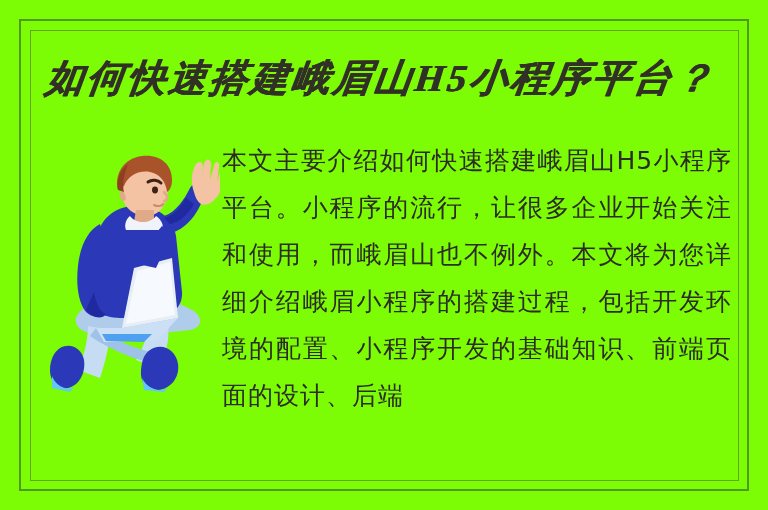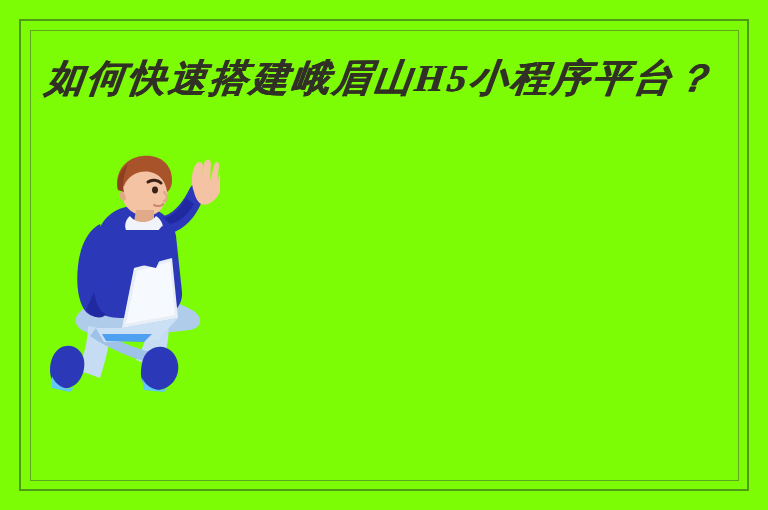--- a/index.html
+++ b/index.html
@@ -155,14 +155,15 @@
         <path d="M52 186 L78 186 L134 176 L114 198 L60 200 Z" fill="#CBDFF5"></path>
         <path d="M58 192 L108 192 L100 200 L62 199 Z" fill="#4FA0F0"></path>
       </g>
 
       <g>
         <path d="M118 84 C108 96 98 110 94 122 L112 126 C118 112 126 100 132 94 Z" fill="#2B38B8"></path>
       </g>
     </svg>
   </div>
 
+  <div class="body-text">本文主要介绍如何快速搭建峨眉山H5小程序平台。小程序的流行，让很多企业开始关注和使用，而峨眉山也不例外。本文将为您详细介绍峨眉小程序的搭建过程，包括开发环境的配置、小程序开发的基础知识、前端页面的设计、后端</div>
 
 </div>
 
 </body></html>

